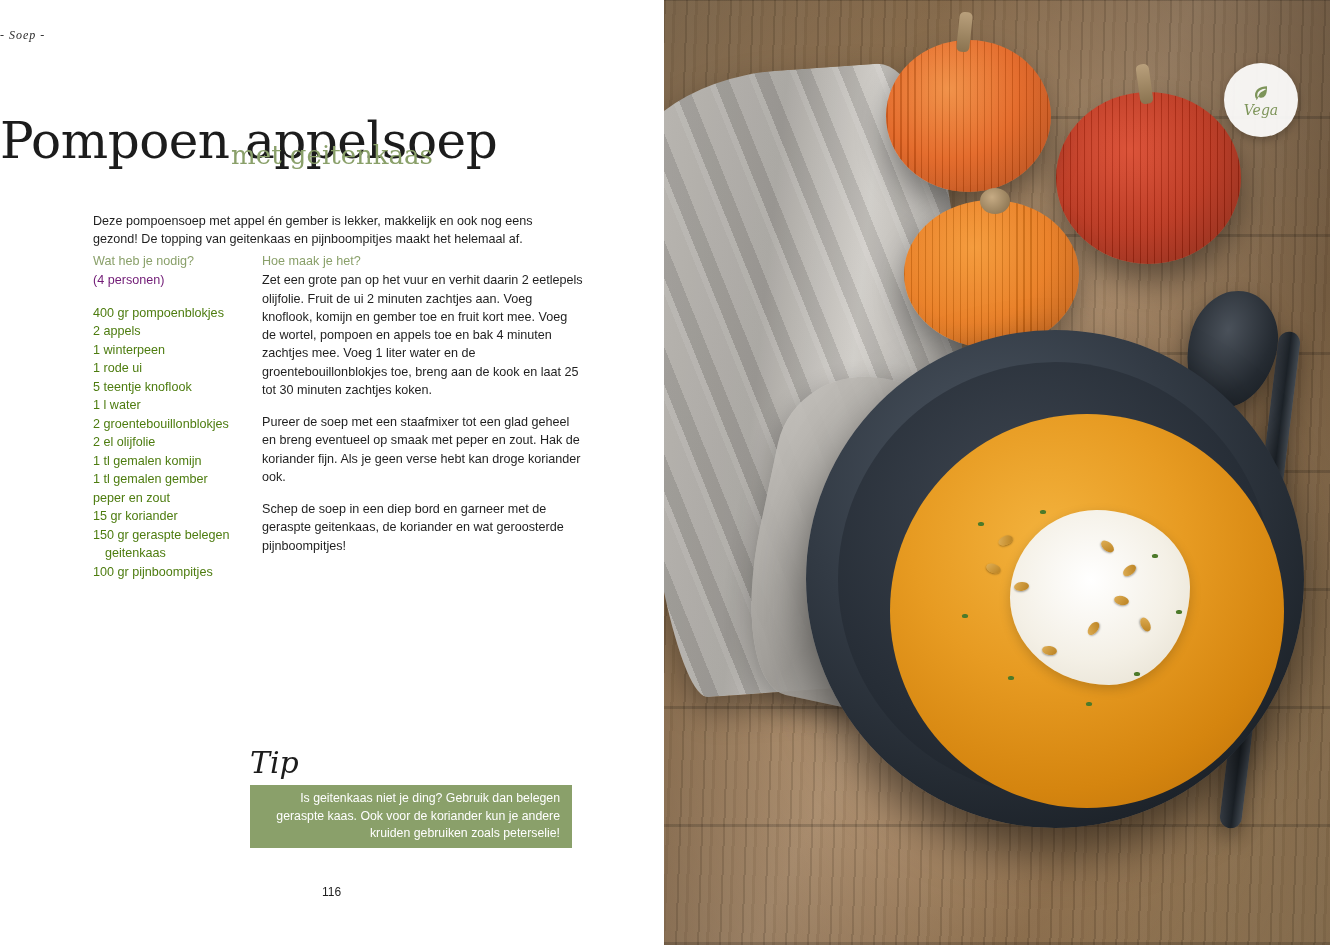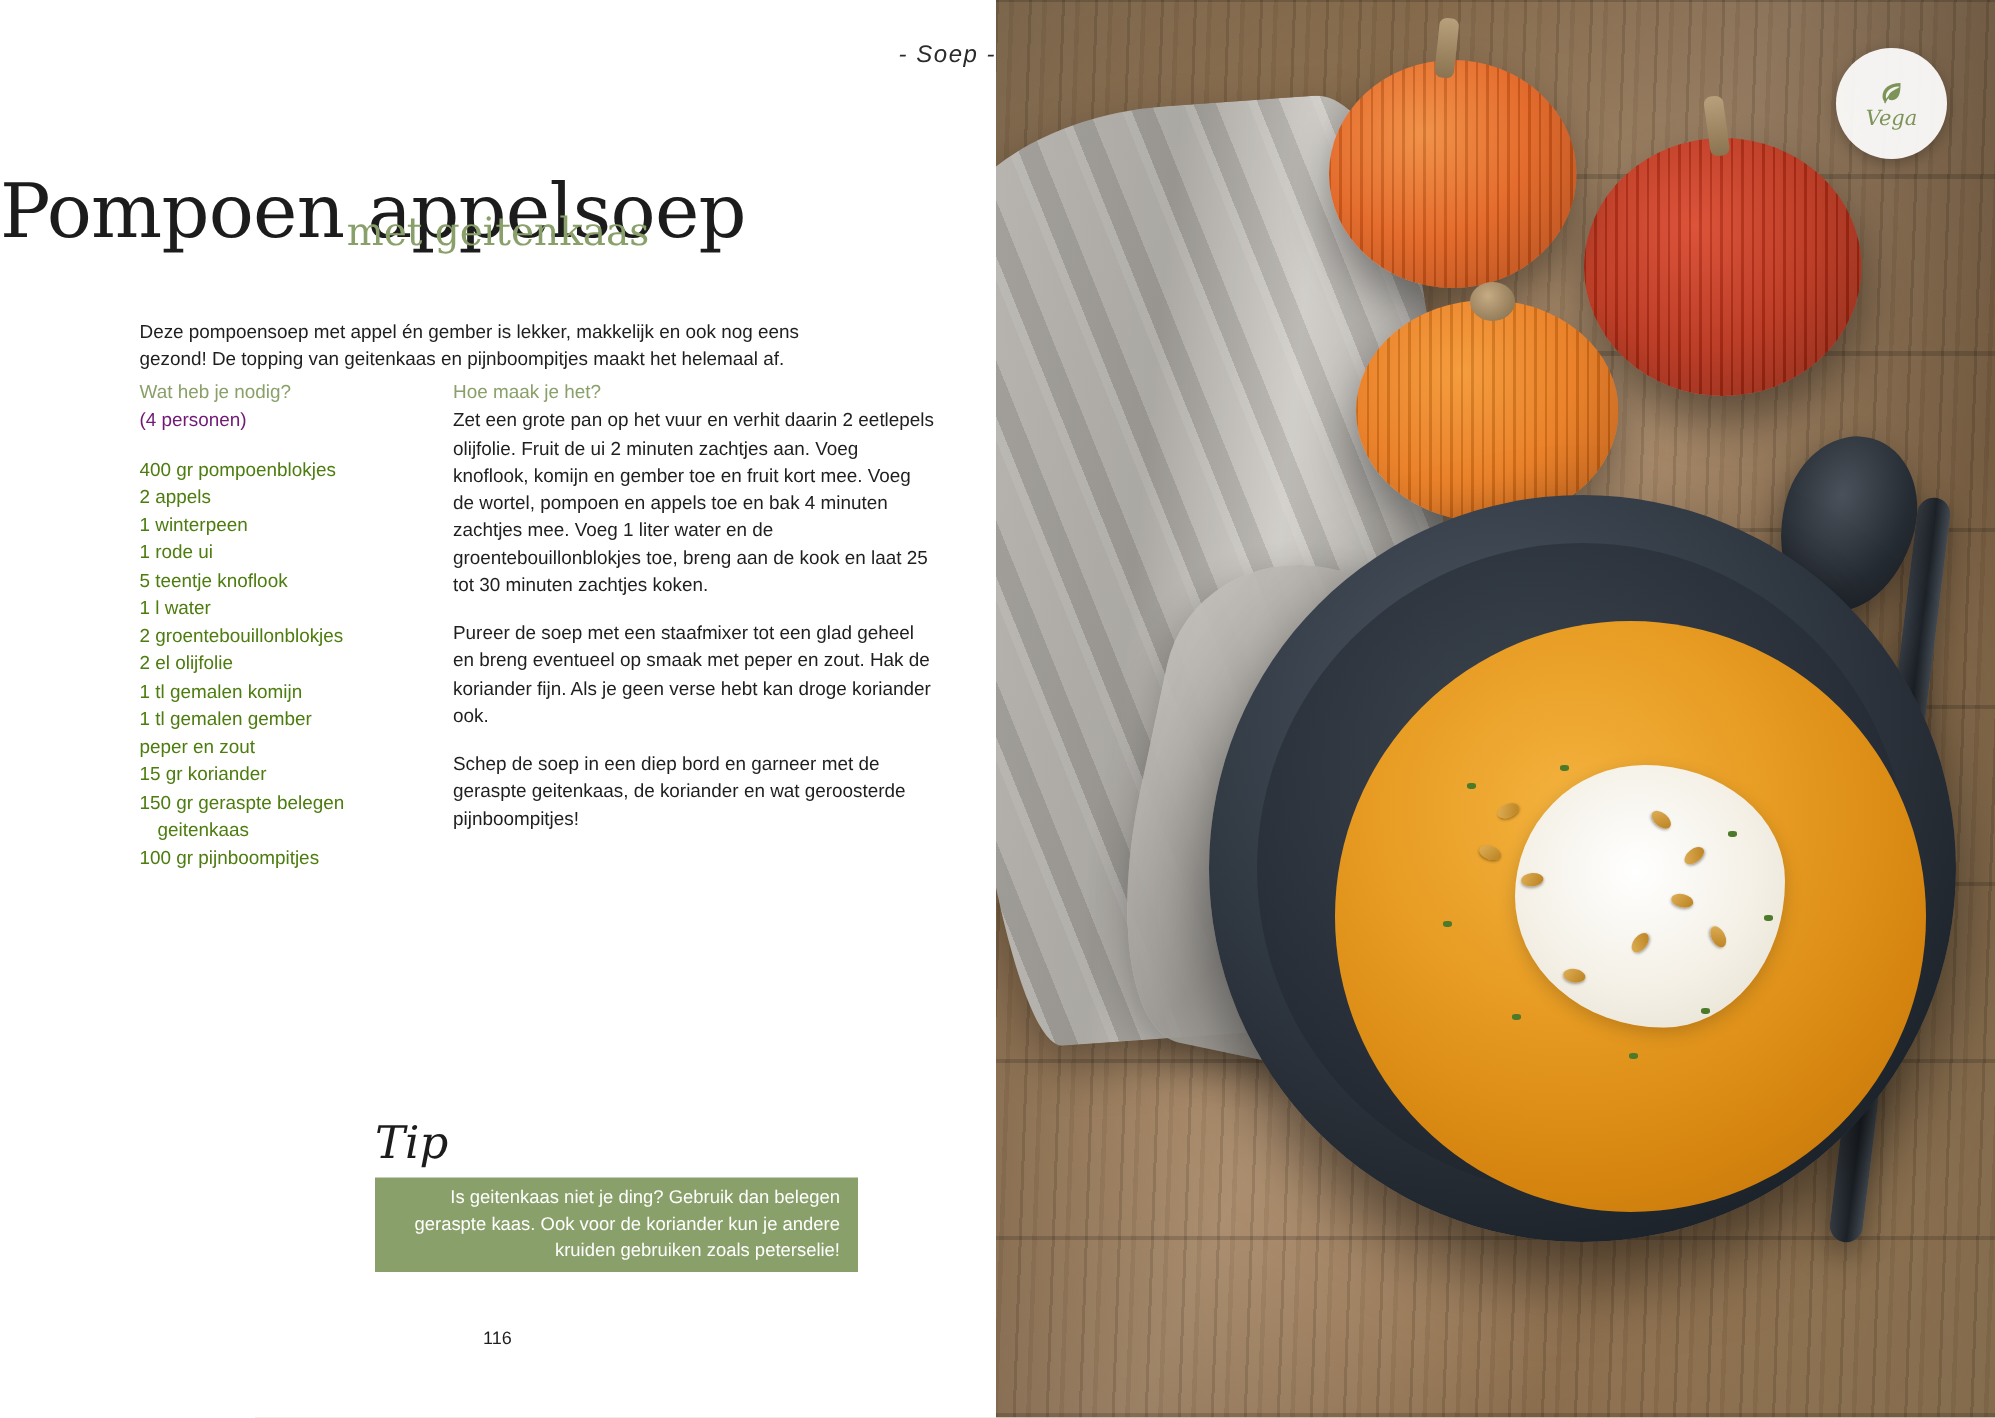--- a/index.html
+++ b/index.html
@@ -28,24 +28,24 @@
     height: 945px;
     background: #ffffff;
     flex: 0 0 664px;
   }
 
   .category {
     position: absolute;
     top: 28px;
     left: 0;
     width: 664px;
-    text-align: right;
-    font-family: Liberation Sans, sans-serif;
+    text-align: left;
+    font-family: Liberation Serif, serif;
     font-style: italic;
-    font-size: 16px;
+    font-size: 12px;
     letter-spacing: 1px;
     color: #2b2b2b;
   }
 
   .title {
     position: absolute;
     top: 80px;
     left: 0;
     width: 664px;
     text-align: left;
@@ -86,21 +86,20 @@
     display: flex;
     gap: 19px;
   }
   .col-left {
     width: 150px;
     flex: 0 0 150px;
   }
   .col-right {
     width: 321px;
     flex: 0 0 321px;
-    margin-left: 40px;
   }
   .col-head {
     font-size: 12.6px;
     font-weight: normal;
     color: #8aa06a;
     margin: 0 0 1px 0;
     line-height: 1.45;
   }
   .servings {
     font-size: 12.6px;
@@ -327,21 +326,21 @@
   .herb {
     position: absolute;
     width: 6px; height: 4px;
     border-radius: 40%;
     background: #4d7a2a;
   }
 
   
   .vega {
     position: absolute;
-    right: 32px; top: 32px;
+    right: 32px; top: 63px;
     width: 74px; height: 74px;
     border-radius: 50%;
     background: rgba(255,255,255,0.92);
     display: flex;
     flex-direction: column;
     align-items: center;
     justify-content: center;
     box-shadow: 0 3px 10px rgba(0,0,0,0.25);
   }
   .vega .leaf {

